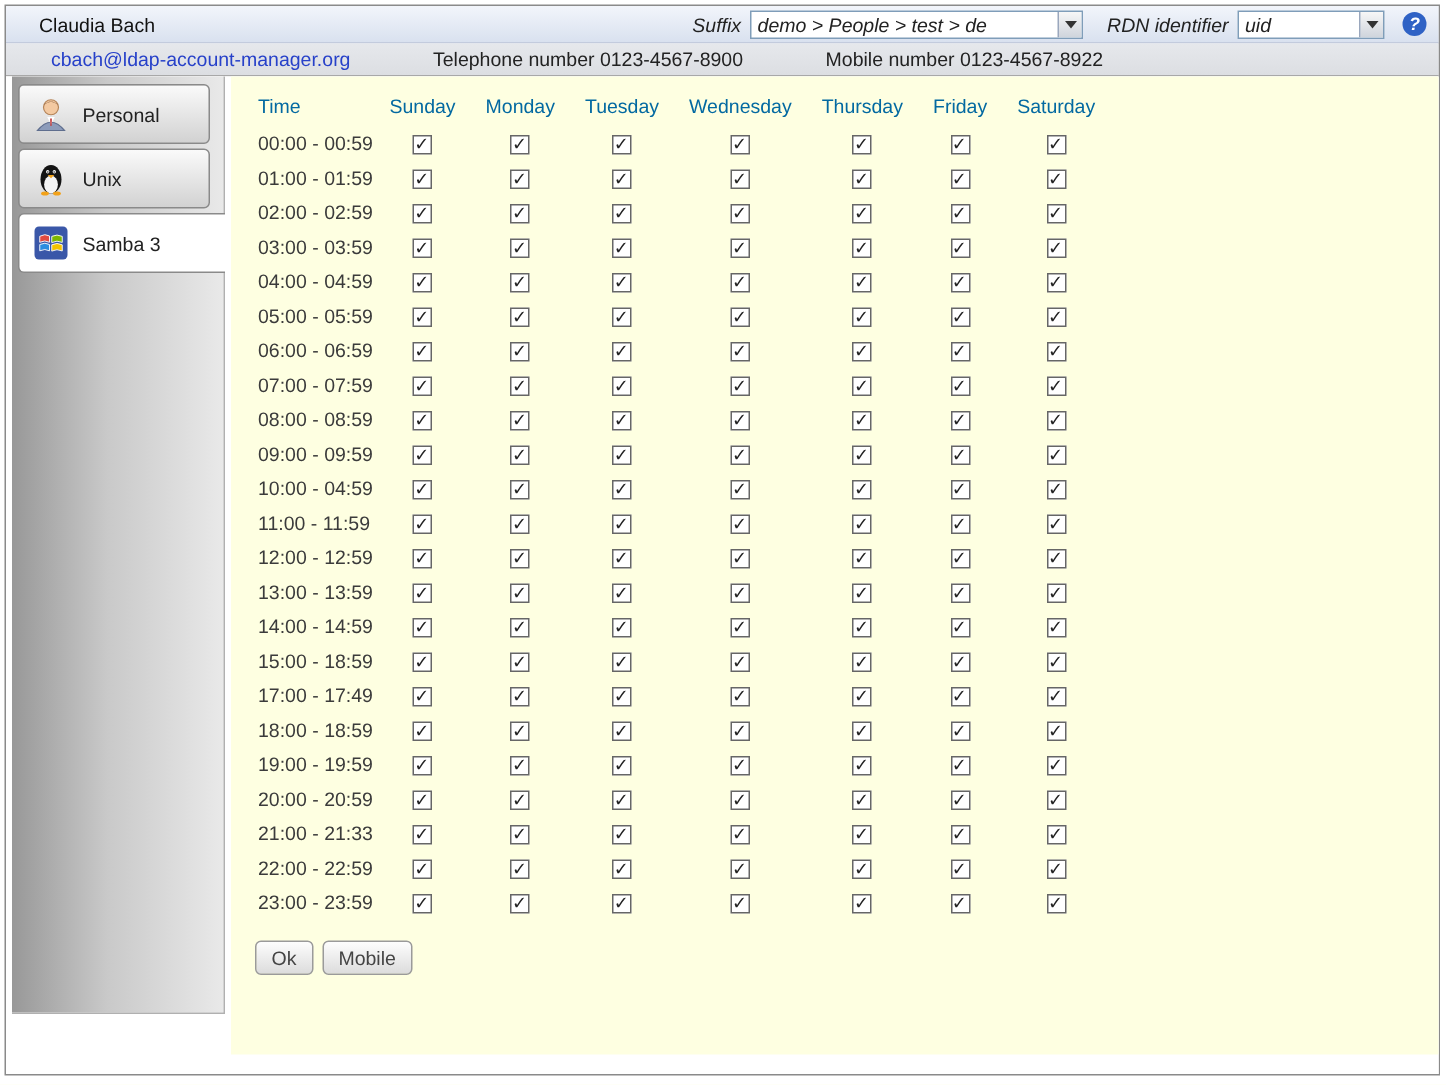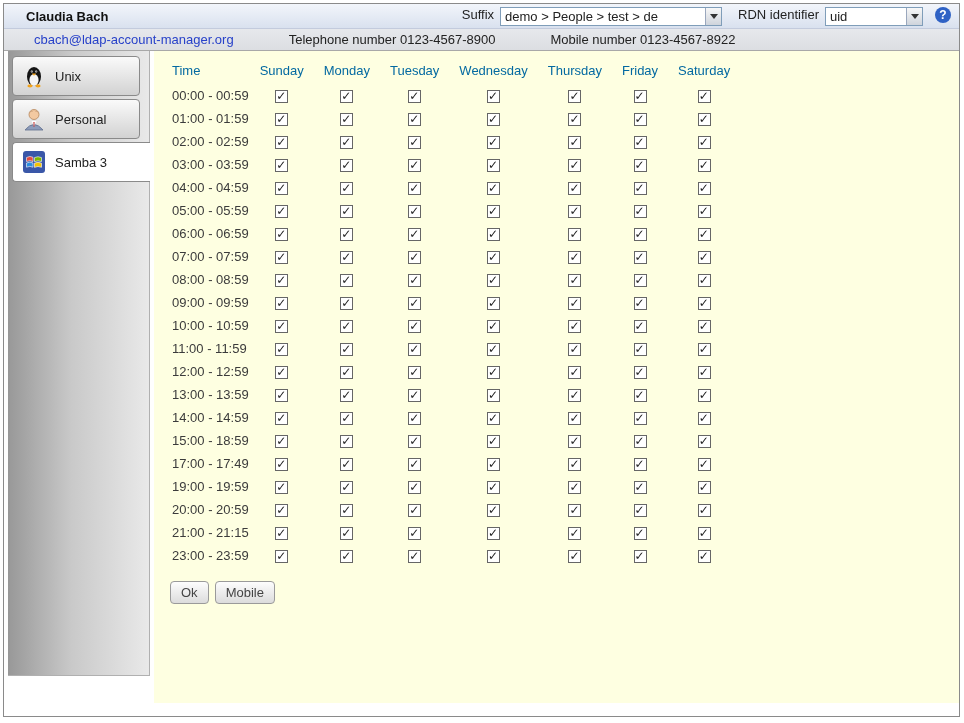--- a/index.html
+++ b/index.html
@@ -25,25 +25,27 @@
   
   .header-top {
     height: 25px;
     display: flex;
     align-items: center;
     padding: 0 8px 0 22px;
     background: linear-gradient(#f2f5fb, #d9e1ef);
     border-bottom: 1px solid #c3cbdd;
     flex: none;
   }
-  .user-name { font-weight: bold; color: #111; }
+  .user-name { font-weight: normal; color: #111; }
   .header-right {
     margin-left: auto;
     display: flex;
+    align-items: center;
     gap: 6px;
+    font-style: italic;
   }
   .hdr-label { color: #222; margin-left: 10px; }
 
   .fake-select {
     display: flex;
     align-items: center;
     height: 19px;
     background: #ffffff;
     border: 1px solid #7f9db9;
     overflow: hidden;
@@ -224,47 +226,47 @@
   </div>
 
   <div class="body-row">
 
     <div class="sidebar-col">
       <div class="sidebar">
 
         <div class="tab">
           <span class="tab-icon">
             <svg width="26" height="26" viewBox="0 0 26 26">
+              <path d="M4 24 Q13 13 22 24 Z" fill="#8d9cba" stroke="#5f6e8e" stroke-width="0.8"></path>
+              <path d="M10.5 15 L13 20 L15.5 15 Z" fill="#ffffff"></path>
+              <path d="M12.4 16 L13.6 16 L13.4 21 L12.6 21 Z" fill="#c23b3b"></path>
+              <circle cx="13" cy="8.5" r="5" fill="#f3c9a1" stroke="#b5855a" stroke-width="0.8"></circle>
+              <path d="M8 7.2 Q13 2.2 18 7.2 Q15.5 4.8 13 4.8 Q10.5 4.8 8 7.2 Z" fill="#7a5230"></path>
+            </svg>
+          </span>
+          <span class="tab-label">Personal</span>
+        </div>
+
+        <div class="tab">
+          <span class="tab-icon">
+            <svg width="26" height="26" viewBox="0 0 26 26">
               <ellipse cx="13" cy="13.5" rx="7" ry="9.5" fill="#141414"></ellipse>
               <ellipse cx="13" cy="17" rx="4.6" ry="6" fill="#f5f5f5"></ellipse>
               <circle cx="10.8" cy="8.5" r="1.1" fill="#ffffff"></circle>
               <circle cx="15.2" cy="8.5" r="1.1" fill="#ffffff"></circle>
               <circle cx="10.9" cy="8.6" r="0.5" fill="#111"></circle>
               <circle cx="15.1" cy="8.6" r="0.5" fill="#111"></circle>
               <path d="M10.8 10.6 L15.2 10.6 L13 12.8 Z" fill="#f2a21a"></path>
               <ellipse cx="9" cy="23" rx="2.6" ry="1.4" fill="#f2a21a"></ellipse>
               <ellipse cx="17" cy="23" rx="2.6" ry="1.4" fill="#f2a21a"></ellipse>
             </svg>
           </span>
           <span class="tab-label">Unix</span>
         </div>
 
-        <div class="tab">
-          <span class="tab-icon">
-            <svg width="26" height="26" viewBox="0 0 26 26">
-              <path d="M4 24 Q13 13 22 24 Z" fill="#8d9cba" stroke="#5f6e8e" stroke-width="0.8"></path>
-              <path d="M10.5 15 L13 20 L15.5 15 Z" fill="#ffffff"></path>
-              <path d="M12.4 16 L13.6 16 L13.4 21 L12.6 21 Z" fill="#c23b3b"></path>
-              <circle cx="13" cy="8.5" r="5" fill="#f3c9a1" stroke="#b5855a" stroke-width="0.8"></circle>
-              <path d="M8 7.2 Q13 2.2 18 7.2 Q15.5 4.8 13 4.8 Q10.5 4.8 8 7.2 Z" fill="#7a5230"></path>
-            </svg>
-          </span>
-          <span class="tab-label">Personal</span>
-        </div>
-
         <div class="tab active">
           <span class="tab-icon">
             <svg width="24" height="24" viewBox="0 0 24 24">
               <rect x="1" y="1" width="22" height="22" rx="3" fill="#3a57a8"></rect>
               <path d="M4.5 7.5 Q8 5.5 11 7.3 L11 11.5 Q8 9.8 4.5 11.5 Z" fill="#e04a3f" stroke="#fff" stroke-width="0.6"></path>
               <path d="M12.5 7.6 Q16 5.8 19.5 7.6 L19.5 11.6 Q16 9.9 12.5 11.7 Z" fill="#7db700" stroke="#fff" stroke-width="0.6"></path>
               <path d="M4.5 13 Q8 11.3 11 13 L11 17.2 Q8 15.5 4.5 17.2 Z" fill="#2a8de0" stroke="#fff" stroke-width="0.6"></path>
               <path d="M12.5 13.2 Q16 11.4 19.5 13.2 L19.5 17.3 Q16 15.6 12.5 17.4 Z" fill="#f3c300" stroke="#fff" stroke-width="0.6"></path>
             </svg>
           </span>
@@ -384,21 +386,21 @@
                 <td class="time-cell">09:00 - 09:59</td>
                 <td><input type="checkbox" class="day-cb" checked="" style=""></td>
                 <td><input type="checkbox" class="day-cb" checked="" style=""></td>
                 <td><input type="checkbox" class="day-cb" checked="" style=""></td>
                 <td><input type="checkbox" class="day-cb" checked="" style=""></td>
                 <td><input type="checkbox" class="day-cb" checked="" style=""></td>
                 <td><input type="checkbox" class="day-cb" checked="" style=""></td>
                 <td><input type="checkbox" class="day-cb" checked="" style=""></td>
               </tr>
               <tr>
-                <td class="time-cell">10:00 - 10:59</td>
+                <td class="time-cell">10:00 - 04:59</td>
                 <td><input type="checkbox" class="day-cb" checked="" style=""></td>
                 <td><input type="checkbox" class="day-cb" checked="" style=""></td>
                 <td><input type="checkbox" class="day-cb" checked="" style=""></td>
                 <td><input type="checkbox" class="day-cb" checked="" style=""></td>
                 <td><input type="checkbox" class="day-cb" checked="" style=""></td>
                 <td><input type="checkbox" class="day-cb" checked="" style=""></td>
                 <td><input type="checkbox" class="day-cb" checked="" style=""></td>
               </tr>
               <tr>
                 <td class="time-cell">11:00 - 11:59</td>
@@ -454,41 +456,61 @@
                 <td class="time-cell">17:00 - 17:49</td>
                 <td><input type="checkbox" class="day-cb" checked="" style=""></td>
                 <td><input type="checkbox" class="day-cb" checked="" style=""></td>
                 <td><input type="checkbox" class="day-cb" checked="" style=""></td>
                 <td><input type="checkbox" class="day-cb" checked="" style=""></td>
                 <td><input type="checkbox" class="day-cb" checked="" style=""></td>
                 <td><input type="checkbox" class="day-cb" checked="" style=""></td>
                 <td><input type="checkbox" class="day-cb" checked="" style=""></td>
               </tr>
               <tr>
+                <td class="time-cell">18:00 - 18:59</td>
+                <td><input type="checkbox" class="day-cb" checked="" style=""></td>
+                <td><input type="checkbox" class="day-cb" checked="" style=""></td>
+                <td><input type="checkbox" class="day-cb" checked="" style=""></td>
+                <td><input type="checkbox" class="day-cb" checked="" style=""></td>
+                <td><input type="checkbox" class="day-cb" checked="" style=""></td>
+                <td><input type="checkbox" class="day-cb" checked="" style=""></td>
+                <td><input type="checkbox" class="day-cb" checked="" style=""></td>
+              </tr>
+              <tr>
                 <td class="time-cell">19:00 - 19:59</td>
                 <td><input type="checkbox" class="day-cb" checked="" style=""></td>
                 <td><input type="checkbox" class="day-cb" checked="" style=""></td>
                 <td><input type="checkbox" class="day-cb" checked="" style=""></td>
                 <td><input type="checkbox" class="day-cb" checked="" style=""></td>
                 <td><input type="checkbox" class="day-cb" checked="" style=""></td>
                 <td><input type="checkbox" class="day-cb" checked="" style=""></td>
                 <td><input type="checkbox" class="day-cb" checked="" style=""></td>
               </tr>
               <tr>
                 <td class="time-cell">20:00 - 20:59</td>
                 <td><input type="checkbox" class="day-cb" checked="" style=""></td>
                 <td><input type="checkbox" class="day-cb" checked="" style=""></td>
                 <td><input type="checkbox" class="day-cb" checked="" style=""></td>
                 <td><input type="checkbox" class="day-cb" checked="" style=""></td>
                 <td><input type="checkbox" class="day-cb" checked="" style=""></td>
                 <td><input type="checkbox" class="day-cb" checked="" style=""></td>
                 <td><input type="checkbox" class="day-cb" checked="" style=""></td>
               </tr>
               <tr>
-                <td class="time-cell">21:00 - 21:15</td>
+                <td class="time-cell">21:00 - 21:33</td>
+                <td><input type="checkbox" class="day-cb" checked="" style=""></td>
+                <td><input type="checkbox" class="day-cb" checked="" style=""></td>
+                <td><input type="checkbox" class="day-cb" checked="" style=""></td>
+                <td><input type="checkbox" class="day-cb" checked="" style=""></td>
+                <td><input type="checkbox" class="day-cb" checked="" style=""></td>
+                <td><input type="checkbox" class="day-cb" checked="" style=""></td>
+                <td><input type="checkbox" class="day-cb" checked="" style=""></td>
+              </tr>
+              <tr>
+                <td class="time-cell">22:00 - 22:59</td>
                 <td><input type="checkbox" class="day-cb" checked="" style=""></td>
                 <td><input type="checkbox" class="day-cb" checked="" style=""></td>
                 <td><input type="checkbox" class="day-cb" checked="" style=""></td>
                 <td><input type="checkbox" class="day-cb" checked="" style=""></td>
                 <td><input type="checkbox" class="day-cb" checked="" style=""></td>
                 <td><input type="checkbox" class="day-cb" checked="" style=""></td>
                 <td><input type="checkbox" class="day-cb" checked="" style=""></td>
               </tr>
               <tr>
                 <td class="time-cell">23:00 - 23:59</td>

